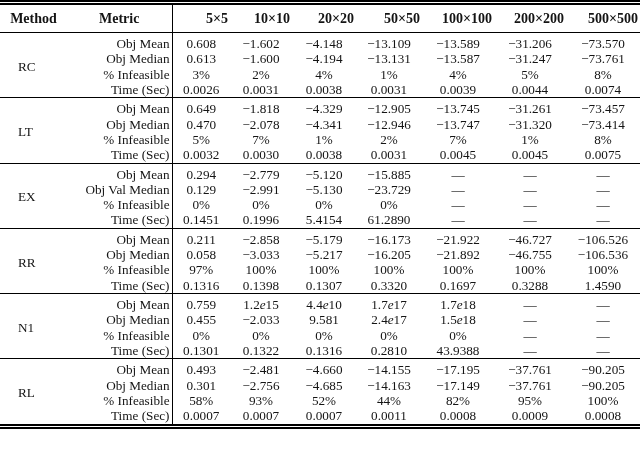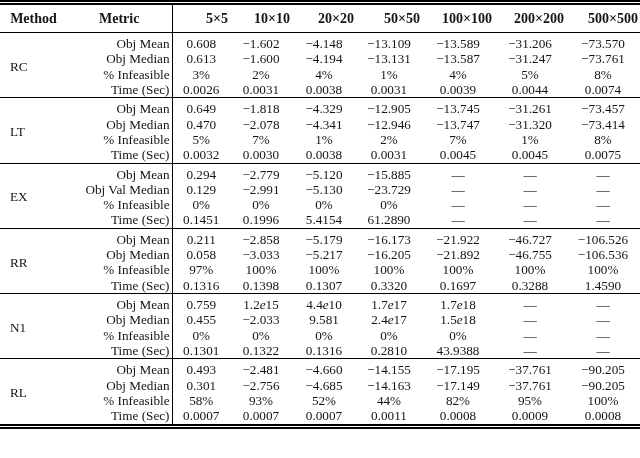--- a/index.html
+++ b/index.html
@@ -44,21 +44,21 @@
     font-size: 13.2px;
     line-height: 1.16;
     padding: 0 2px;
     text-align: center;
     vertical-align: middle;
     white-space: nowrap;
     overflow: hidden;
   }
   table.results td.method {
     text-align: left;
-    padding-left: 10px;
+    padding-left: 18px;
   }
   table.results td.metric {
     text-align: right;
     padding-left: 9px;
   }
   table.results .vline {
     border-left: 1.3px solid #000;
   }
   table.results tbody tr.row-first td {
     padding-top: 3px;

